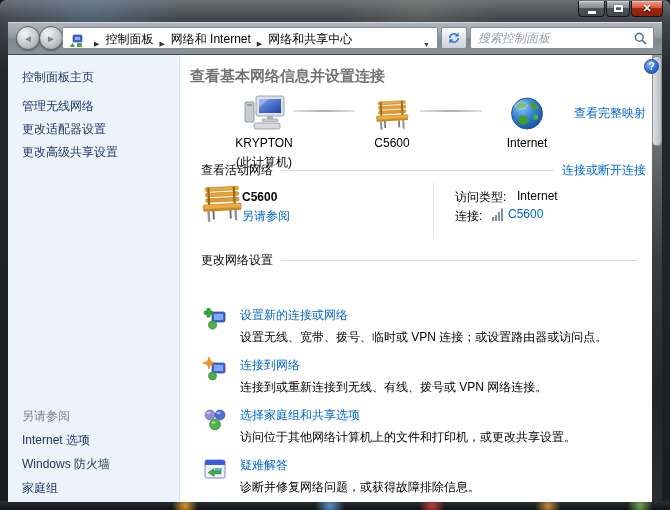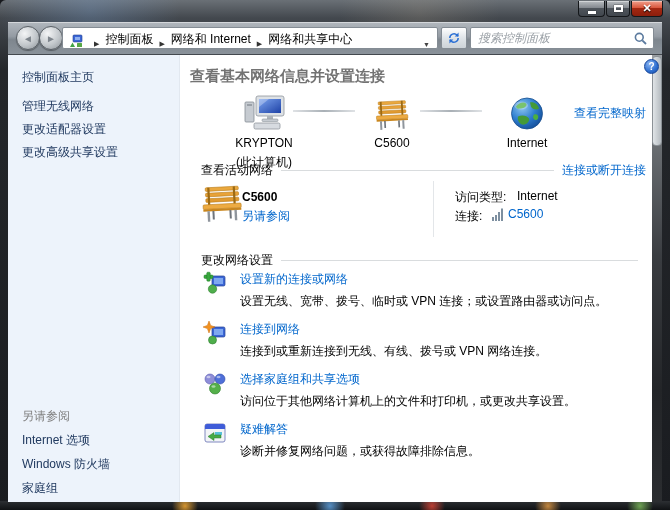--- a/index.html
+++ b/index.html
@@ -88,21 +88,21 @@
 
   .active-box { position:absolute; left:0; right:0; top:122px; height:66px; }
   .bench-lg { position:absolute; left:18px; top:6px; }
   .net-name { position:absolute; left:62px; top:13px; font-weight:bold; color:#000; }
   .net-type { position:absolute; left:62px; top:31px; }
   .v-divider { position:absolute; left:253px; top:4px; height:56px; width:1px; background:#e3e6e9; }
   .kv-label { position:absolute; color:#000; }
   .kv-value { position:absolute; color:#000; }
   .conn-cell { position:absolute; left:312px; top:30px; display:flex; align-items:center; gap:4px; }
 
-  .task-item { position:absolute; left:20px; right:8px; display:flex; }
+  .task-item { position:absolute; left:20px; right:8px; display:flex;margin-top:36px; }
   .task-icon { width:24px; margin-left:3px; margin-right:13px; flex:none; }
   .task-title { display:block; margin-bottom:6px; }
   .task-desc { color:#000; line-height:14px; }
 
   
   .scrollbar { position:absolute; right:0; top:0; bottom:0; width:10px;
     background:linear-gradient(180deg,#9b9fa3 0,#6e7276 18%,#3a3d41 45%,#232528 75%,#2b2d30 100%); }
   .scroll-thumb { position:absolute; left:0; right:0; top:1px; height:90px; border-radius:4px;
     background:linear-gradient(90deg,#e0e4e7,#b5bbc0); border:1px solid #8b9196; }
 </style>

